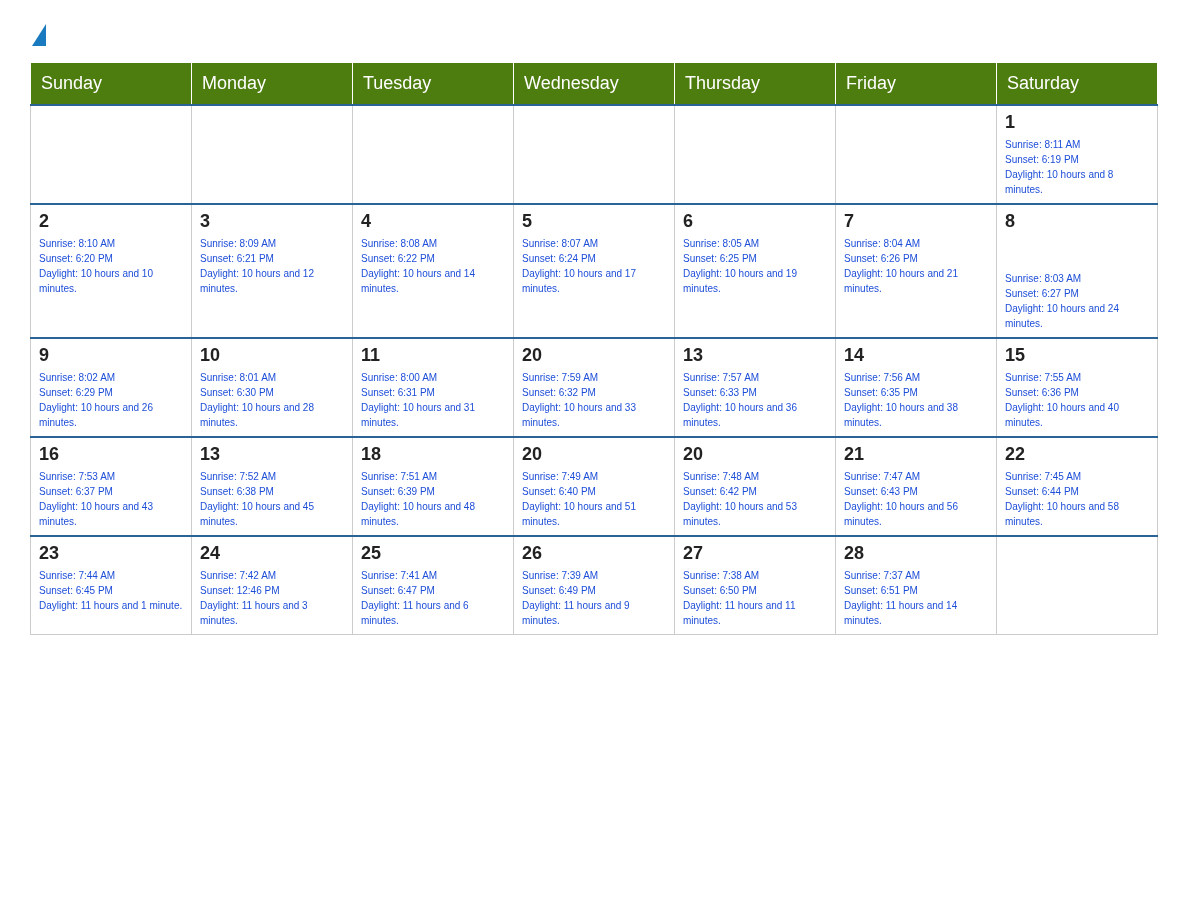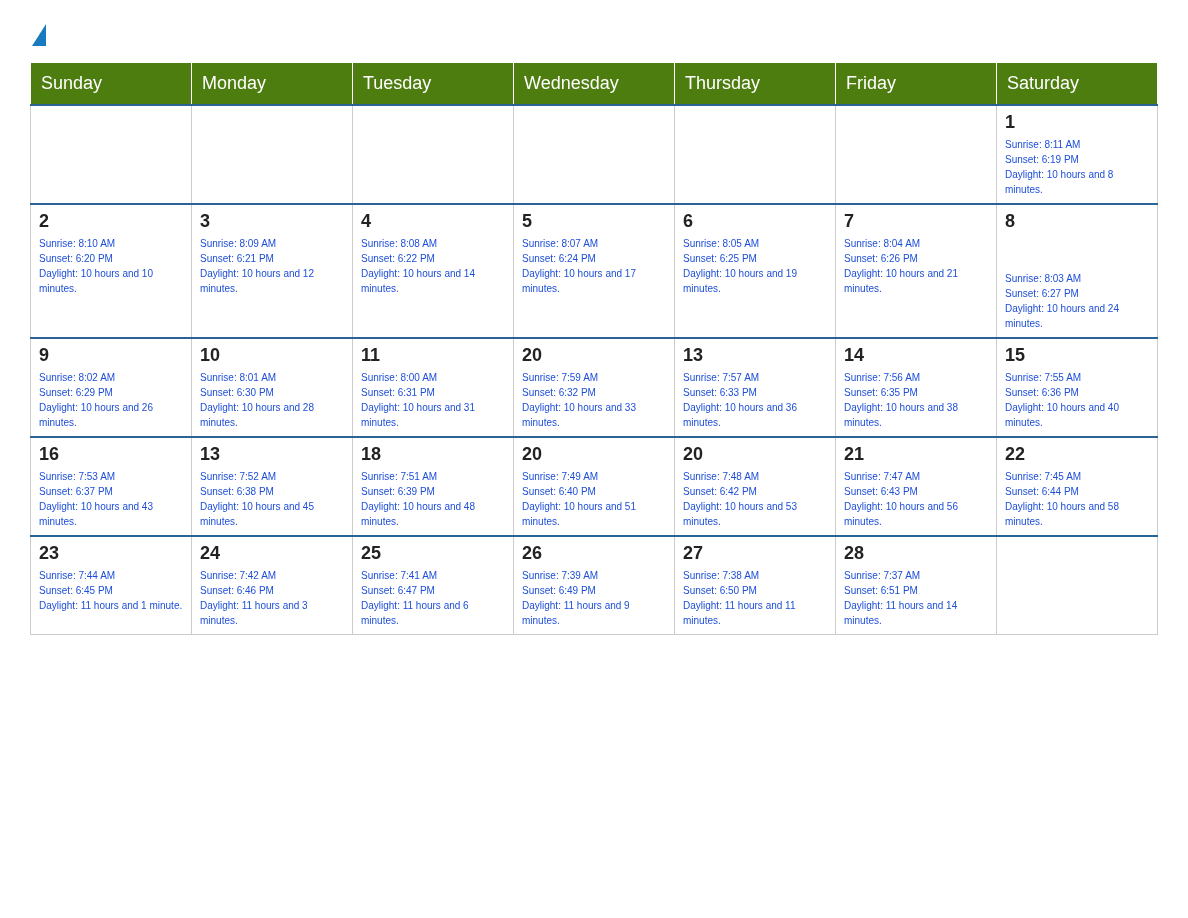--- a/index.html
+++ b/index.html
@@ -284,21 +284,21 @@
       <tr>
         <td>
           <span class="day-number">23</span>
           <div class="day-info" style="white-space: pre-line;">Sunrise: 7:44 AM
 Sunset: 6:45 PM
 Daylight: 11 hours and 1 minute.</div>
         </td>
         <td>
           <span class="day-number">24</span>
           <div class="day-info" style="white-space: pre-line;">Sunrise: 7:42 AM
-Sunset: 6:46 PM
+Sunset: 12:46 PM
 Daylight: 11 hours and 3 minutes.</div>
         </td>
         <td>
           <span class="day-number">25</span>
           <div class="day-info" style="white-space: pre-line;">Sunrise: 7:41 AM
 Sunset: 6:47 PM
 Daylight: 11 hours and 6 minutes.</div>
         </td>
         <td>
           <span class="day-number">26</span>

